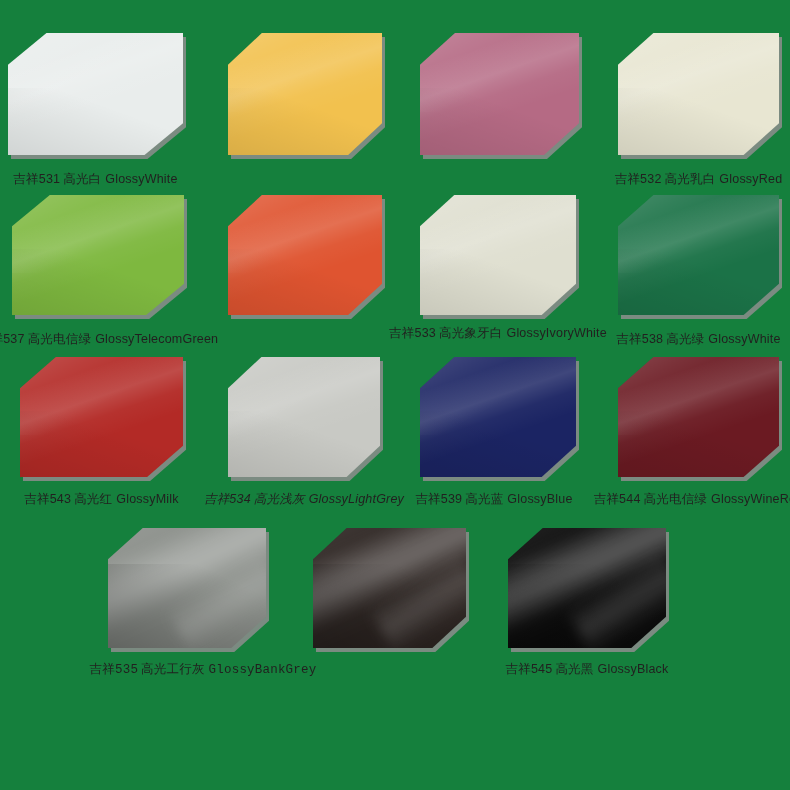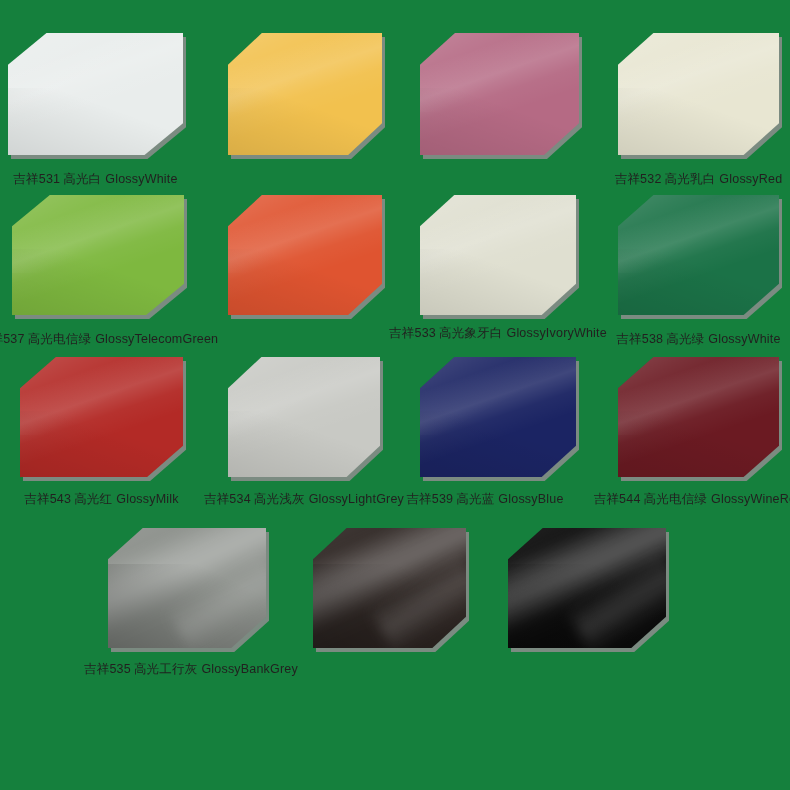--- a/index.html
+++ b/index.html
@@ -268,32 +268,32 @@
     <div class="swatch-cell" style="left: 228px; top: 357px; width: 152px;">
       <div class="chip-wrap" style="height: 120px;">
         <div class="chip-shadow"></div>
         <div class="chip" title="GlossyLightGrey" style="background: rgb(200, 201, 196);">
           <div class="gloss-a"></div>
           <div class="gloss-b"></div>
           <div class="gloss-c"></div>
         </div>
       </div>
     </div>
-    <div class="swatch-label" style="position: absolute; left: 168px; width: 272px; top: 491px; color: rgb(34, 31, 31);"><span class="code">吉祥534</span><span class="cn">高光浅灰</span><span class="en">GlossyLightGrey</span></div>
+    <div class="swatch-label" style="position: absolute; left: 168px; width: 272px; top: 491px; color: rgb(34, 31, 31); font-style: italic;"><span class="code">吉祥534</span><span class="cn">高光浅灰</span><span class="en">GlossyLightGrey</span></div>
     <div class="swatch-cell" style="left: 420px; top: 357px; width: 156px;">
       <div class="chip-wrap" style="height: 120px;">
         <div class="chip-shadow"></div>
         <div class="chip" title="GlossyBlue" style="background: rgb(27, 36, 99);">
           <div class="gloss-a"></div>
           <div class="gloss-b"></div>
           <div class="gloss-c"></div>
         </div>
       </div>
     </div>
-    <div class="swatch-label" style="position: absolute; left: 347px; width: 276px; top: 491px; color: rgb(34, 31, 31);"><span class="code">吉祥539</span><span class="cn">高光蓝</span><span class="en">GlossyBlue</span></div>
+    <div class="swatch-label" style="position: absolute; left: 356px; width: 276px; top: 491px; color: rgb(34, 31, 31);"><span class="code">吉祥539</span><span class="cn">高光蓝</span><span class="en">GlossyBlue</span></div>
     <div class="swatch-cell" style="left: 618px; top: 357px; width: 161px;">
       <div class="chip-wrap" style="height: 120px;">
         <div class="chip-shadow"></div>
         <div class="chip" title="GlossyWineRed" style="background: rgb(107, 26, 34);">
           <div class="gloss-a"></div>
           <div class="gloss-b"></div>
           <div class="gloss-c"></div>
         </div>
       </div>
     </div>
@@ -302,21 +302,21 @@
       <div class="chip-wrap" style="height: 120px;">
         <div class="chip-shadow"></div>
         <div class="chip hg" title="GlossyBankGrey" style="background: rgb(139, 143, 138);">
           <div class="gloss-a"></div>
           <div class="gloss-b"></div>
           <div class="gloss-c"></div>
           <div class="gloss-d"></div>
         </div>
       </div>
     </div>
-    <div class="swatch-label" style="position: absolute; left: 52px; width: 278px; top: 661px; color: rgb(34, 31, 31);"><span class="code">吉祥535</span><span class="cn">高光工行灰</span><span class="en">GlossyBankGrey</span></div>
+    <div class="swatch-label" style="position: absolute; left: 64px; width: 278px; top: 661px; color: rgb(34, 31, 31); font-family: Liberation Mono, monospace;"><span class="code">吉祥535</span><span class="cn">高光工行灰</span><span class="en">GlossyBankGrey</span></div>
     <div class="swatch-cell" style="left: 313px; top: 528px; width: 153px;">
       <div class="chip-wrap" style="height: 120px;">
         <div class="chip-shadow"></div>
         <div class="chip hg" title="GlossyCoffee" style="background: rgb(46, 38, 35);">
           <div class="gloss-a"></div>
           <div class="gloss-b"></div>
           <div class="gloss-c"></div>
           <div class="gloss-d"></div>
         </div>
       </div>
@@ -325,13 +325,14 @@
       <div class="chip-wrap" style="height: 120px;">
         <div class="chip-shadow"></div>
         <div class="chip hg" title="GlossyBlack" style="background: rgb(12, 12, 12);">
           <div class="gloss-a"></div>
           <div class="gloss-b"></div>
           <div class="gloss-c"></div>
           <div class="gloss-d"></div>
         </div>
       </div>
     </div>
+    <div class="swatch-label" style="position: absolute; left: 448px; width: 278px; top: 661px; color: rgb(34, 31, 31);"><span class="code">吉祥545</span><span class="cn">高光黑</span><span class="en">GlossyBlack</span></div>
   </div>
 
 </body></html>

